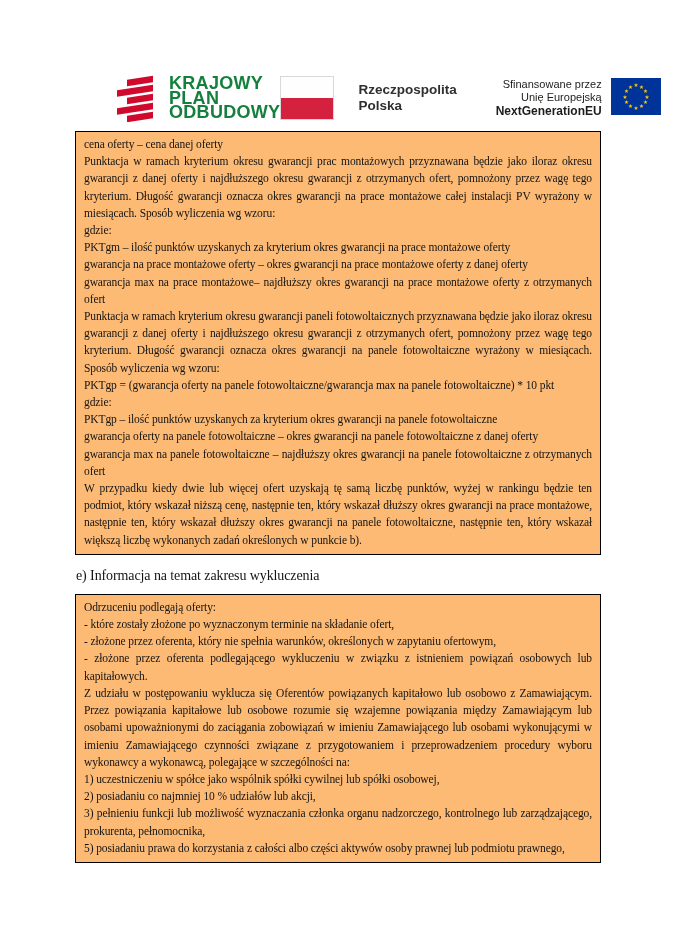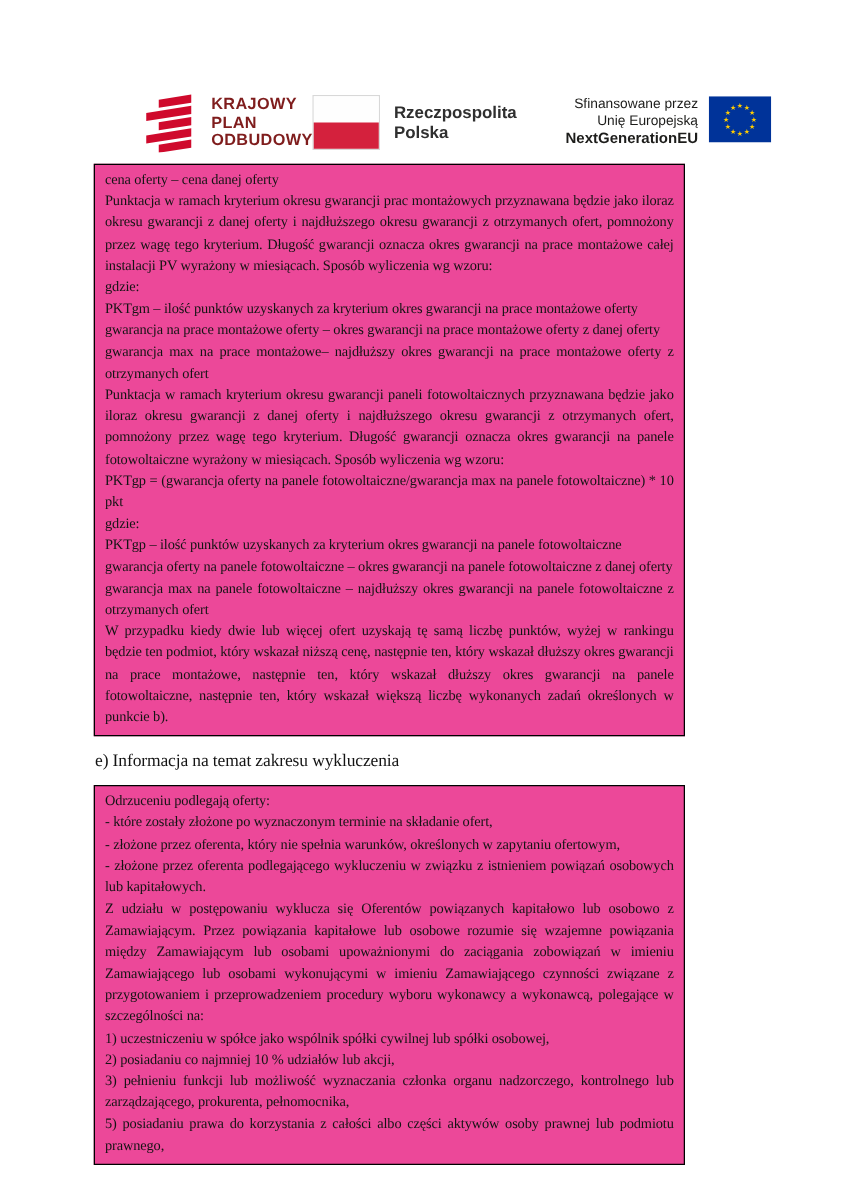--- a/index.html
+++ b/index.html
@@ -10,46 +10,46 @@
 
   
   .header {
     position:absolute; left:113px; top:70px; width:446px; height:56px;
     display:flex; align-items:center; justify-content:space-between;
   }
   .logo-group { display:flex; align-items:center; }
   .kpo { gap:8px; }
   .kpo-text {
     font-family:"Liberation Sans", sans-serif; font-weight:700;
-    font-size:13px; line-height:14.5px; color:#7f1d1d; letter-spacing:.3px;
+    font-size:18px; line-height:14.5px; color:#15803d; letter-spacing:.3px;
     white-space:pre-line;
   }
-  .pl { gap:11px; }
+  .pl { gap:24px; }
   .pl-flag {
     width:54px; height:44px; box-sizing:border-box; border:1px solid #d8d8d8;
     display:flex; flex-direction:column;
   }
   .pl-flag .half-white { flex:1; background:#fefefe; }
   .pl-flag .half-red   { flex:1; background:#d4213d; }
   .rp-text {
     font-family:"Liberation Sans", sans-serif; font-weight:600;
     font-size:13.5px; line-height:16.5px; color:#2f2f2f; white-space:pre-line;
   }
   .eu { gap:9px;margin-left:39px; }
   .eu-text {
     text-align:right; font-family:"Liberation Sans", sans-serif;
     font-size:11px; line-height:13.5px; color:#1d1d1b;
   }
   .eu-text .ngeu { font-weight:700; font-size:12px; }
 
   
   .content { position:absolute; left:75px; top:131px; width:527px; }
   .textbox {
-    box-sizing:border-box; width:473px; border:1.5px solid #000;
-    padding:4px 8px 5px 8px; background:#ec4899;
+    box-sizing:border-box; width:526px; border:1.5px solid #000;
+    padding:4px 8px 5px 8px; background:#fdba74;
   }
   .textbox p {
     margin:0; font-size:11.5px; line-height:17.2px; letter-spacing:-0.1px;
     text-align:justify; color:#141414;
   }
   .between-note {
     margin:12px 0 10px 1px; font-size:14px; line-height:17px;
     letter-spacing:-0.1px; color:#141414;
   }
 </style>

